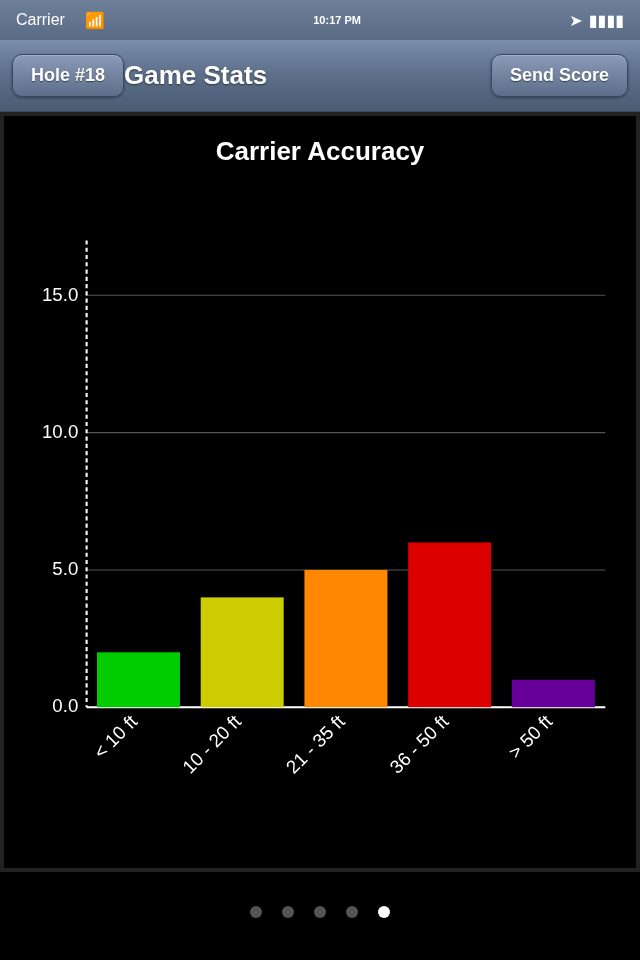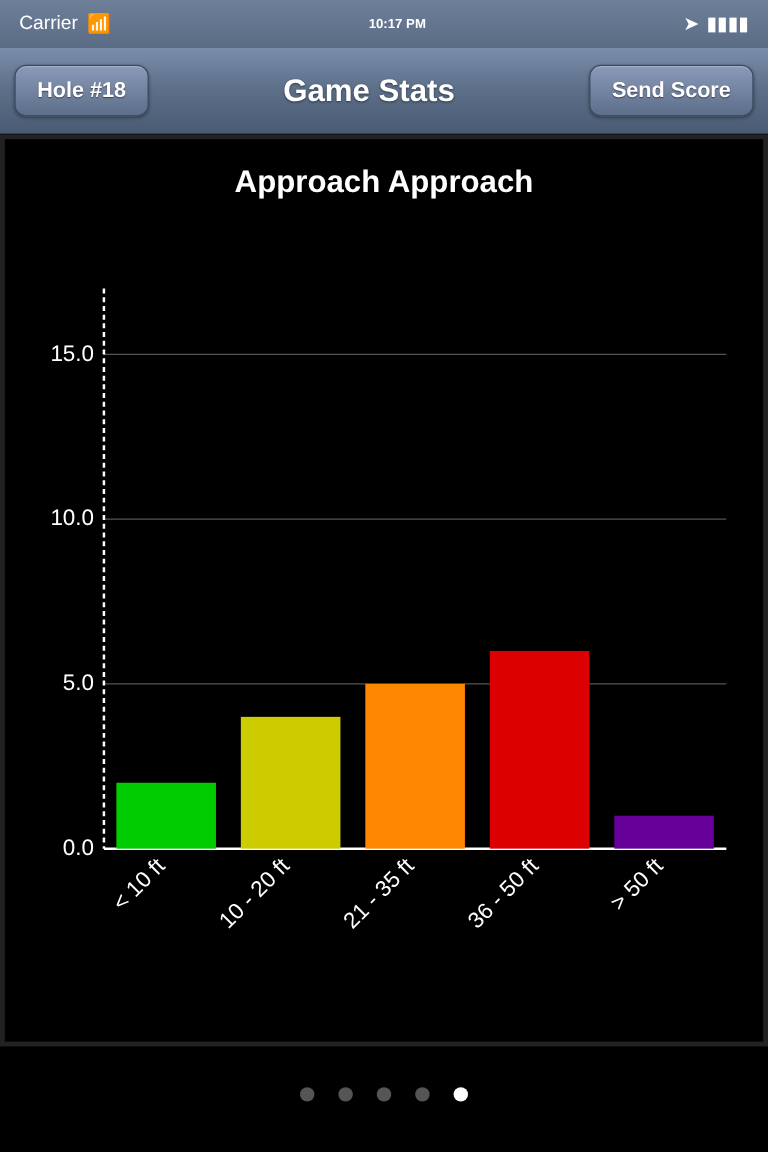--- a/index.html
+++ b/index.html
@@ -17,21 +17,21 @@
       height: 40px;
       background: linear-gradient(180deg, #6e7f9a 0%, #5a6b84 100%);
       display: flex;
       align-items: center;
       justify-content: space-between;
       padding: 0 16px;
       color: white;
       font-size: 16px;
       font-weight: 500;
     }
-    .status-left { display: flex; align-items: center; gap: 8px; }
+    .status-left { display: flex; align-items: center; gap: 20px; }
     .status-center { font-size: 11px; font-weight: 600; }
     .status-right { display: flex; align-items: center; gap: 6px; }
 
     
     .nav-bar {
       width: 640px;
       height: 72px;
       background: linear-gradient(180deg, #7a8eab 0%, #5c6e88 50%, #4a5c74 100%);
       display: flex;
       align-items: center;
@@ -54,21 +54,21 @@
       min-width: 110px;
       text-align: center;
     }
 
     .nav-title {
       color: white;
       font-size: 26px;
       font-weight: 700;
       text-shadow: 0 1px 2px rgba(0,0,0,0.5);
       flex: 1;
-      text-align: center;
+      text-align: left;
     }
 
     
     .chart-container {
       width: 640px;
       height: 760px;
       background: #000;
       border: 4px solid #222;
       display: flex;
       flex-direction: column;
@@ -134,21 +134,21 @@
   </div>
 </div>
 
 <div class="nav-bar">
   <button class="nav-button">Hole #18</button>
   <div class="nav-title">Game Stats</div>
   <button class="nav-button">Send Score</button>
 </div>
 
 <div class="chart-container">
-  <div class="chart-title">Approach Approach</div>
+  <div class="chart-title">Carrier Accuracy</div>
   <div class="chart-area">
     <svg class="bar-chart" id="barChartSvg" viewBox="0 0 590 560" preserveAspectRatio="xMidYMid meet">
         <line x1="70" x2="570" y1="460" y2="460" stroke="#555" stroke-width="1"></line>
         <text x="62" y="465" fill="white" font-size="18" text-anchor="end" font-family="Helvetica Neue, Arial, sans-serif">0.0</text>
         <line x1="70" x2="570" y1="327.6470588235294" y2="327.6470588235294" stroke="#555" stroke-width="1"></line>
         <text x="62" y="332.6470588235294" fill="white" font-size="18" text-anchor="end" font-family="Helvetica Neue, Arial, sans-serif">5.0</text>
         <line x1="70" x2="570" y1="195.29411764705884" y2="195.29411764705884" stroke="#555" stroke-width="1"></line>
         <text x="62" y="200.29411764705884" fill="white" font-size="18" text-anchor="end" font-family="Helvetica Neue, Arial, sans-serif">10.0</text>
         <line x1="70" x2="570" y1="62.94117647058823" y2="62.94117647058823" stroke="#555" stroke-width="1"></line>
         <text x="62" y="67.94117647058823" fill="white" font-size="18" text-anchor="end" font-family="Helvetica Neue, Arial, sans-serif">15.0</text>

